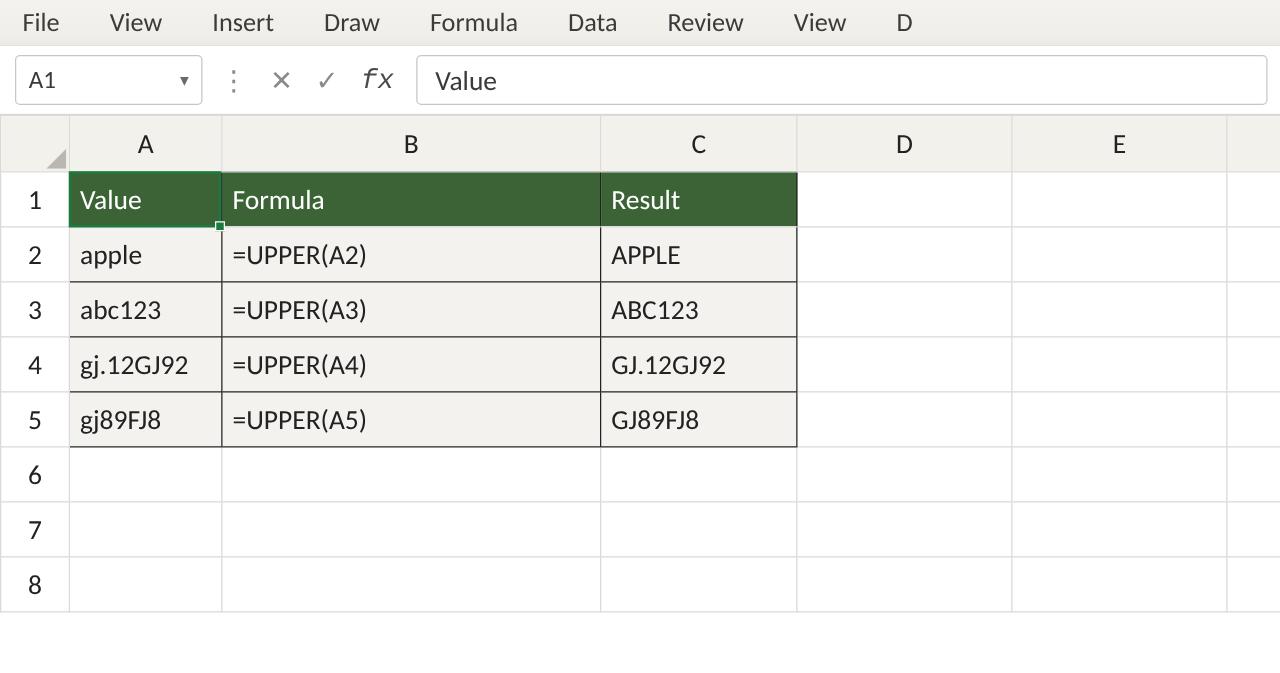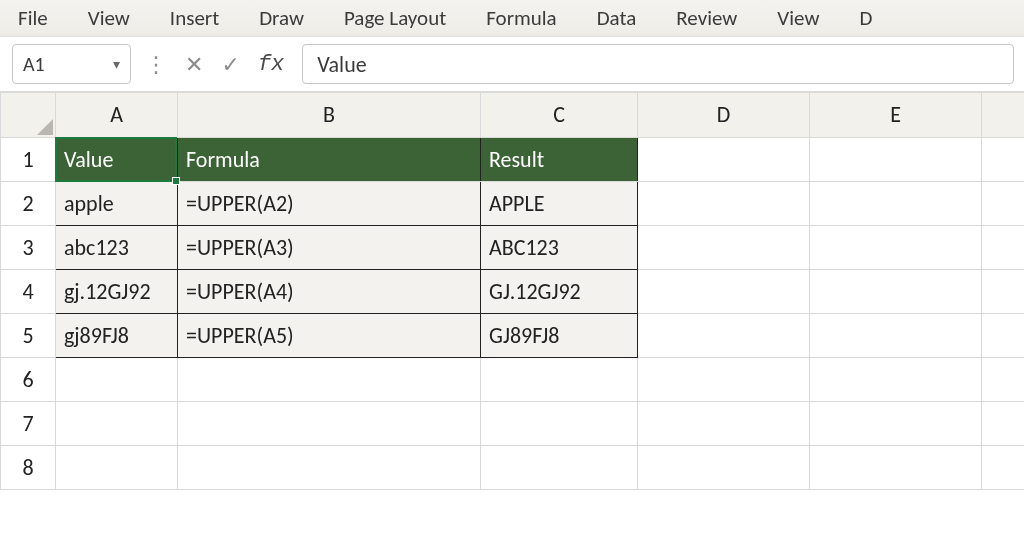--- a/index.html
+++ b/index.html
@@ -32,21 +32,21 @@
   .fbar-row {
     display: flex;
     align-items: center;
     height: 56px;
     padding: 10px 10px 10px 12px;
     gap: 12px;
     background: #ffffff;
     border-bottom: 2px solid #d9d9d9;
   }
   .name-box {
-    width: 119px;
+    width: 150px;
     height: 40px;
     border: 1.5px solid #c8c6c4;
     border-radius: 4px;
     background: #ffffff;
     display: flex;
     align-items: center;
     justify-content: space-between;
     padding: 15px 10px;
     font-size: 20px;
     color: #3a3a3a;
@@ -174,21 +174,20 @@
 
 </style>
 </head>
 <body>
 
 <div class="ribbon">
   <span class="tab">File</span>
   <span class="tab">View</span>
   <span class="tab">Insert</span>
   <span class="tab">Draw</span>
-  <span class="tab">Page Layout</span>
   <span class="tab">Formula</span>
   <span class="tab">Data</span>
   <span class="tab">Review</span>
   <span class="tab">View</span>
   <span class="tab">D</span>
 </div>
 
 <div class="fbar-row">
   <div class="name-box">
     <span>A1</span>

